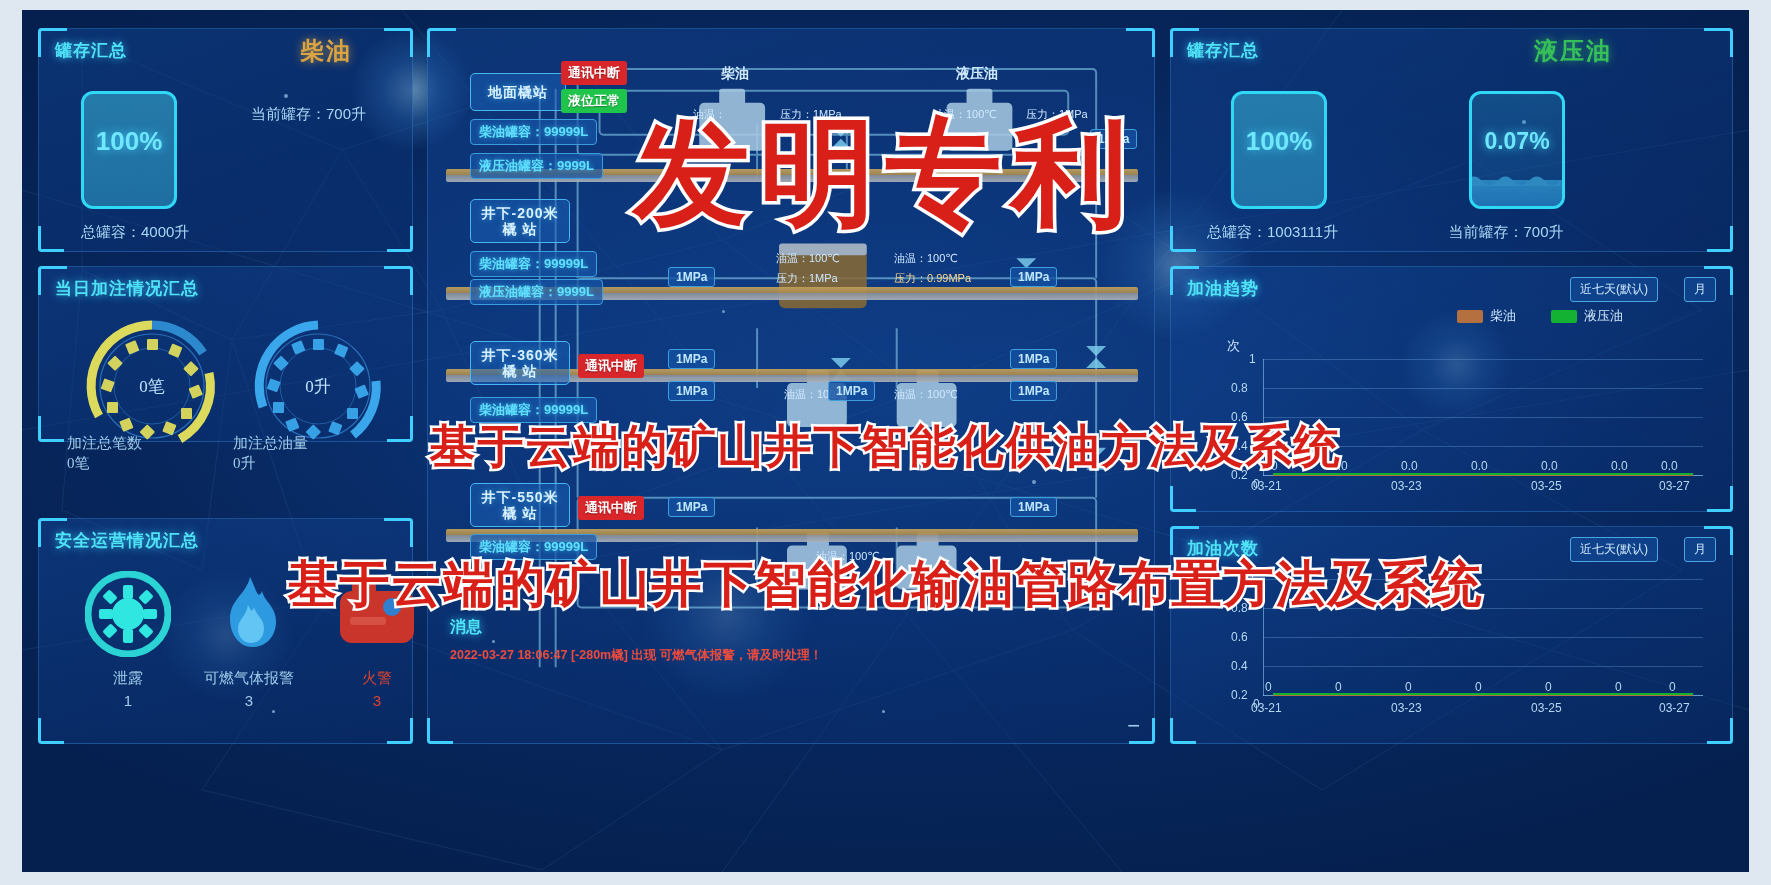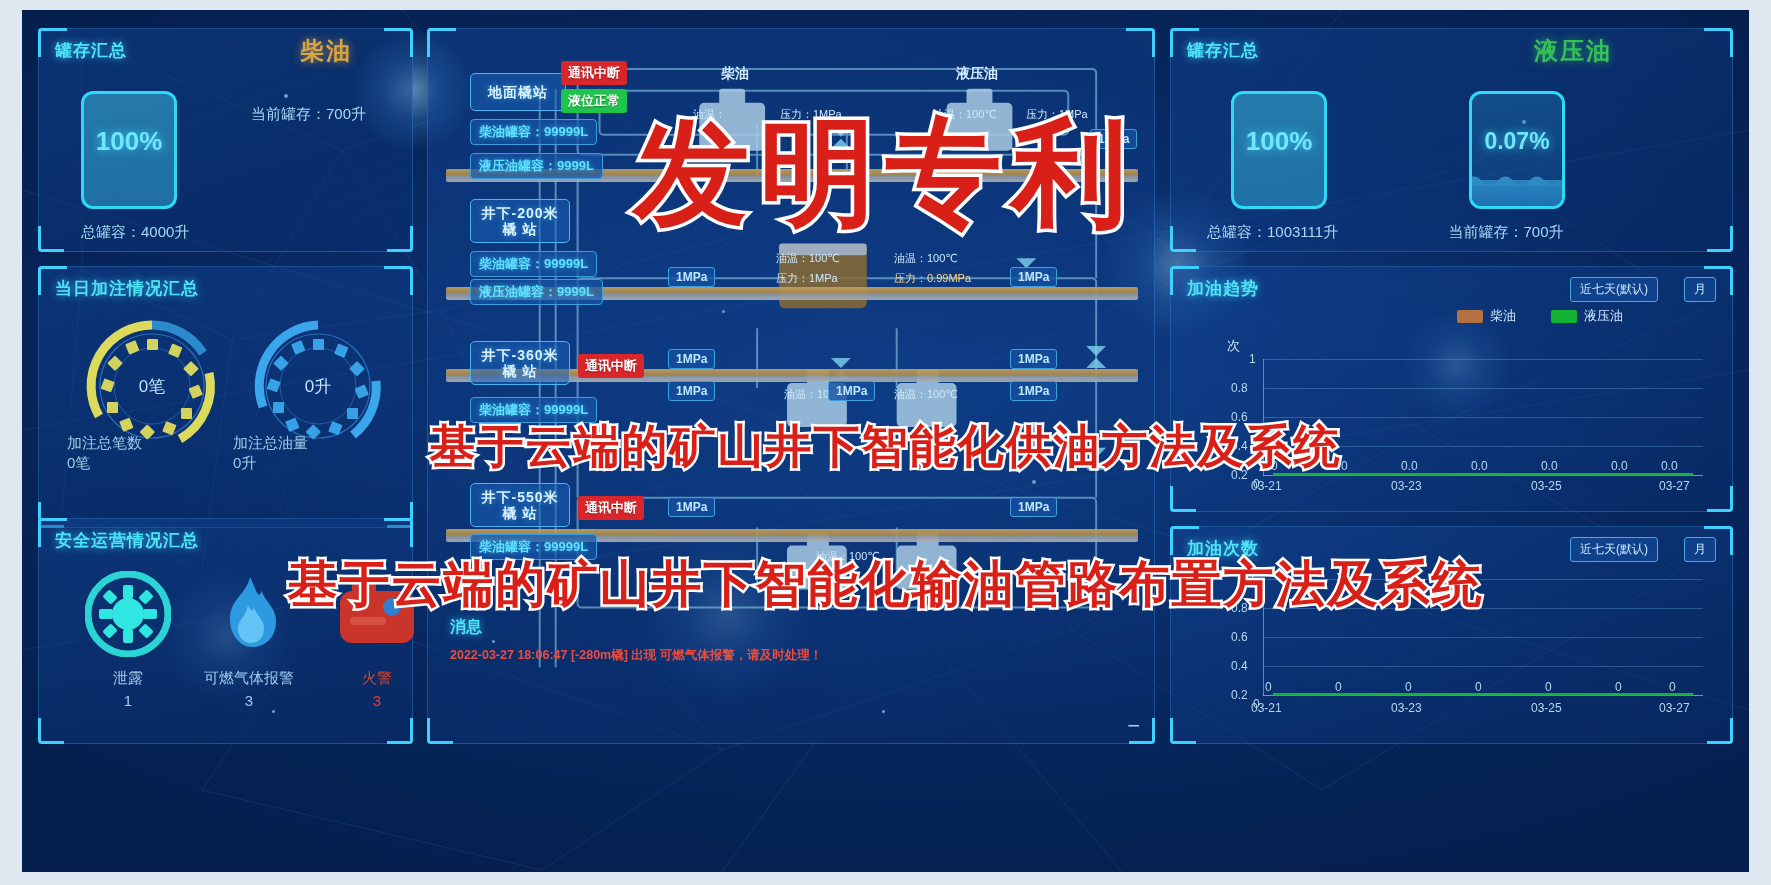--- a/index.html
+++ b/index.html
@@ -212,21 +212,21 @@
           <div class="pct">100%</div>
         </div>
         <div class="tank-cap">总罐容：4000升</div>
       </div>
 
       <div class="tank-wrap" style="left:212px; top:62px;">
         <div class="tank-cap">当前罐存：700升</div>
       </div>
     </div>
 
-    <div class="panel" style="left:16px; top:256px; width:375px; height:262px;">
+    <div class="panel" style="left:16px; top:256px; width:375px; height:176px;font-family:Liberation Serif, serif;">
       <span class="corner-bl"></span>
         <span class="corner-br"></span>
       <div class="panel-title">当日加注情况汇总</div>
 
       <div class="gauge" style="left:38px; top:44px;">
         <svg viewBox="0 0 150 150">
           <circle cx="75" cy="75" r="52" fill="none" stroke="#2e79c6" stroke-width="1.2" opacity=".85"></circle>
           <circle cx="75" cy="75" r="38" fill="none" stroke="#2e79c6" stroke-width="1" opacity=".6"></circle>
           <g stroke="#e8e45c" stroke-width="9" fill="none" stroke-linecap="butt" opacity=".95">
             <path d="M75,14 A61,61 0 0,0 22,105"></path>

